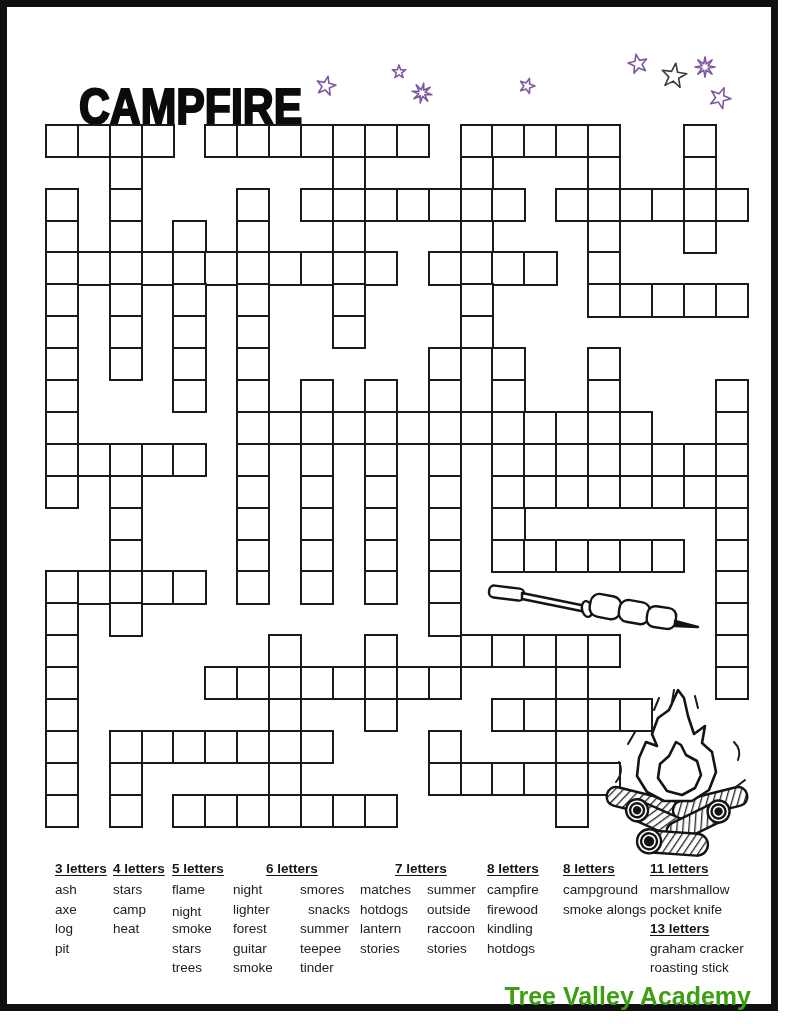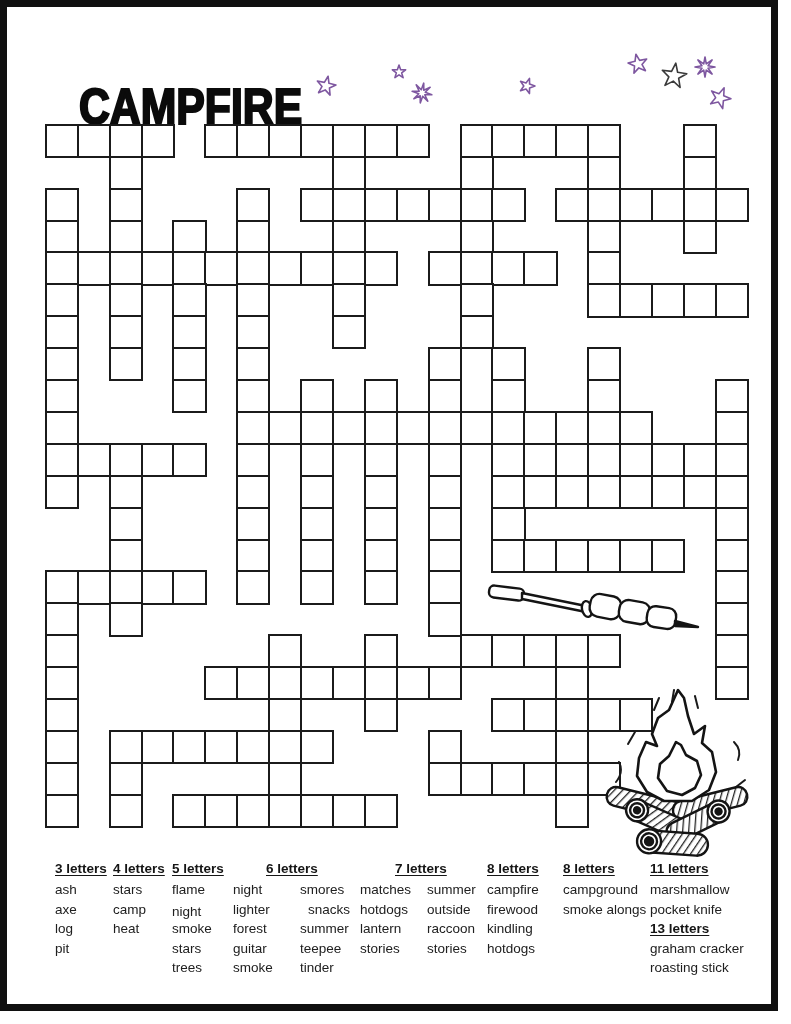--- a/index.html
+++ b/index.html
@@ -400,13 +400,14 @@
       <div class="wl-word" style="left: 563px; top: 882px;">campground</div>
       <div class="wl-word" style="left: 563px; top: 901.5px;">smoke alongs</div>
       <div class="wl-header" style="left: 650px; top: 861px;">11 letters</div>
       <div class="wl-word" style="left: 650px; top: 882px;">marshmallow</div>
       <div class="wl-word" style="left: 650px; top: 901.5px;">pocket knife</div>
       <div class="wl-subheader" style="left: 650px; top: 921px;">13 letters</div>
       <div class="wl-word" style="left: 650px; top: 940.5px;">graham cracker</div>
       <div class="wl-word" style="left: 650px; top: 960px;">roasting stick</div>
     </div>
 
+  <div id="brand">Tree Valley Academy</div>
 </div>
 
 </body></html>

